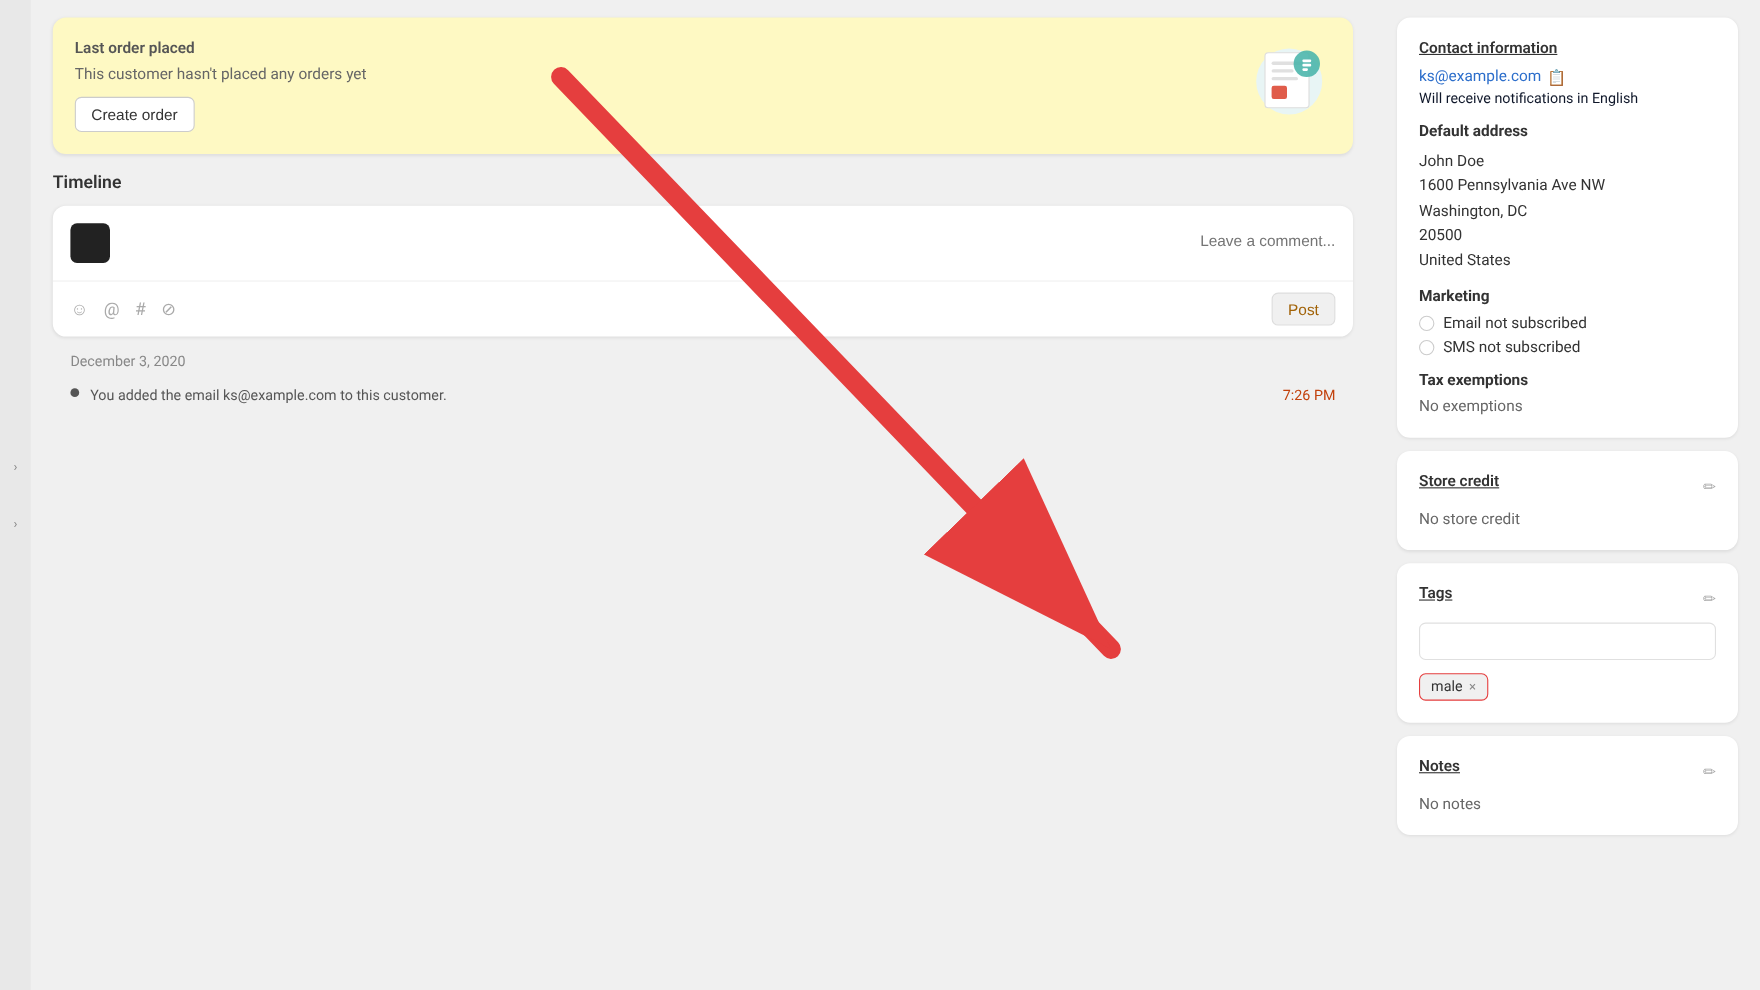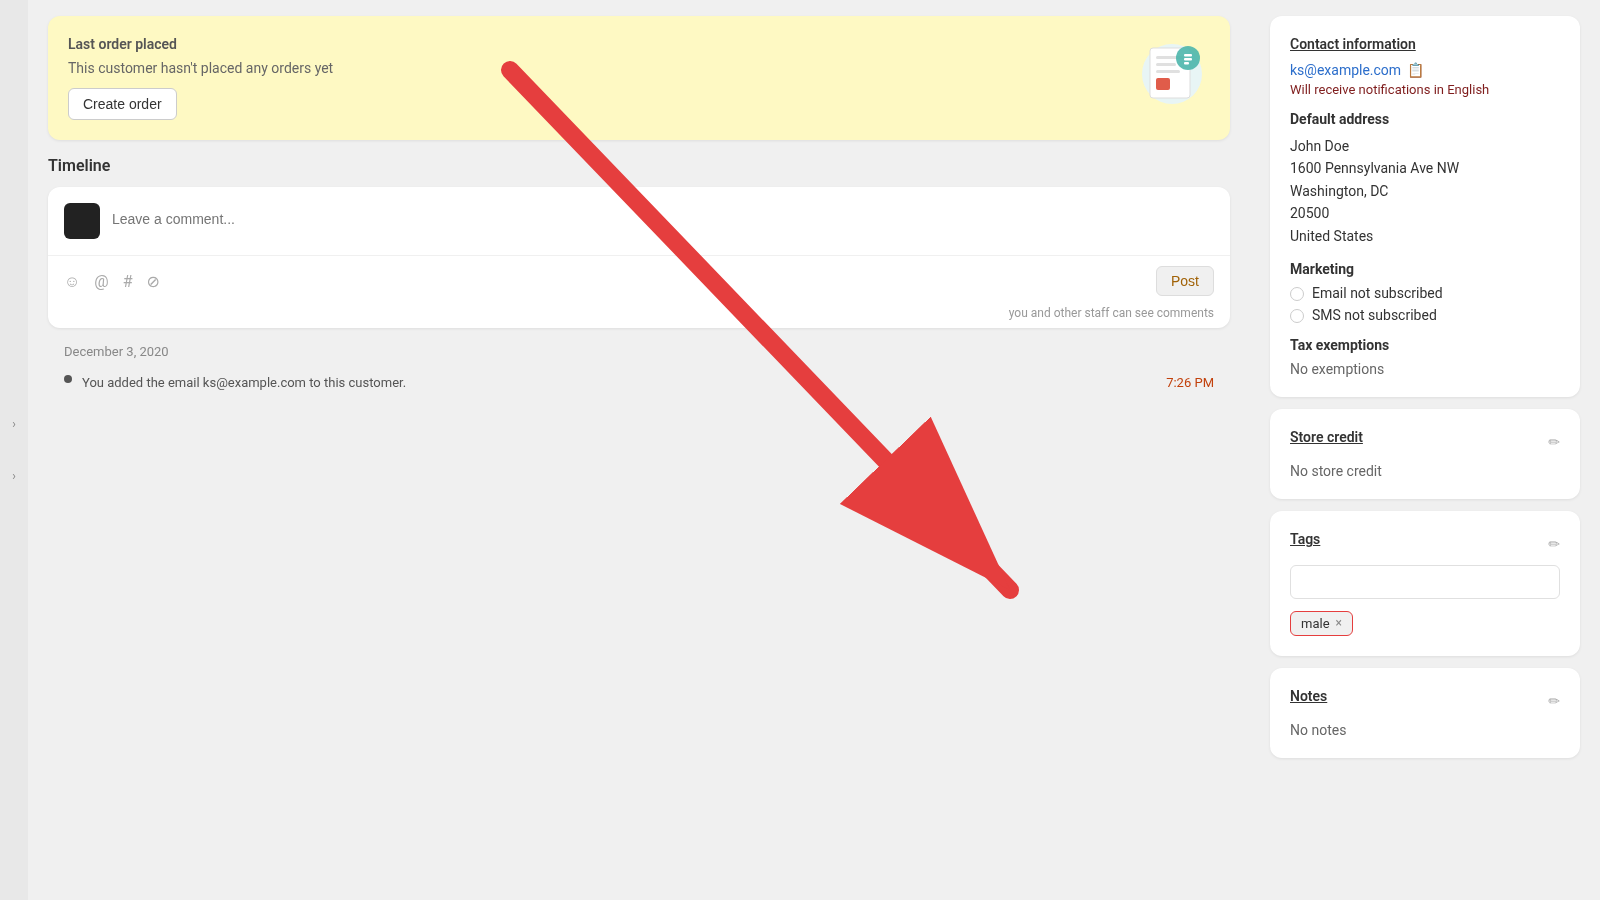--- a/index.html
+++ b/index.html
@@ -118,20 +118,21 @@
 
     .comment-input {
       flex: 1;
       border: none;
       outline: none;
       font-size: 14px;
       color: #999;
       padding: 8px 0;
       background: transparent;
       width: 100%;
+      text-align: right;
     }
 
     .comment-toolbar {
       display: flex;
       align-items: center;
       padding: 10px 16px;
       border-top: 1px solid #f0f0f0;
       justify-content: space-between;
     }
 
@@ -228,40 +229,40 @@
 
     .copy-icon {
       color: #aaa;
       cursor: pointer;
       font-size: 14px;
       margin-left: 6px;
     }
 
     .notification-text {
       font-size: 13px;
-      color: #7f1d1d;
+      color: #0f172a;
       margin-top: 4px;
     }
 
     .address-text {
       font-size: 14px;
       color: #333;
       line-height: 1.6;
     }
 
     .section-label {
       font-size: 14px;
       font-weight: 700;
       color: #333;
       margin: 14px 0 8px 0;
     }
 
     .marketing-item {
       display: flex;
-      align-items: flex-end;
+      align-items: center;
       gap: 8px;
       font-size: 14px;
       color: #333;
       margin-bottom: 6px;
     }
 
     .radio-circle {
       width: 14px;
       height: 14px;
       border: 1.5px solid #ccc;
@@ -392,21 +393,20 @@
         </div>
         <div class="comment-toolbar">
           <div class="comment-icons">
             <span class="comment-icon">☺</span>
             <span class="comment-icon">@</span>
             <span class="comment-icon">#</span>
             <span class="comment-icon">⊘</span>
           </div>
           <button class="post-btn">Post</button>
         </div>
-        <div class="staff-note">you and other staff can see comments</div>
       </div>
 
       <div class="timeline-date">December 3, 2020</div>
       <div class="timeline-event">
         <div class="timeline-dot"></div>
         <span>You added the email ks@example.com to this customer.</span>
         <span class="timeline-time">7:26 PM</span>
       </div>
 
     </div>

